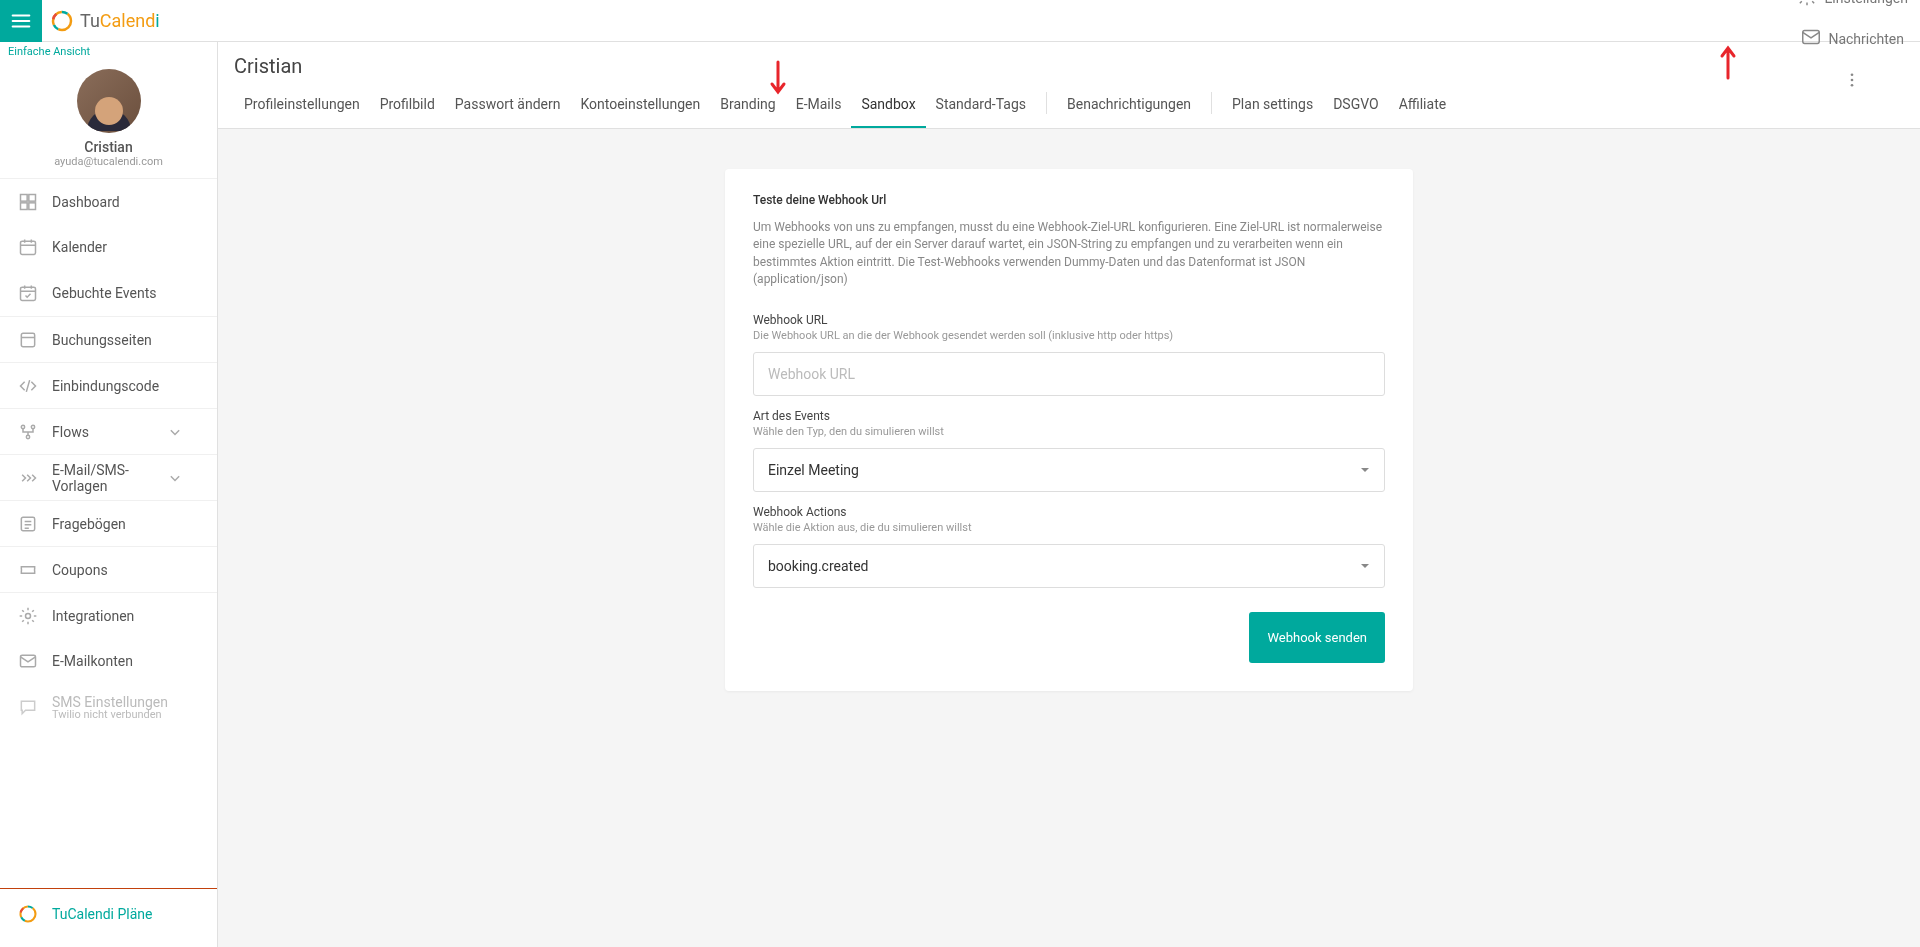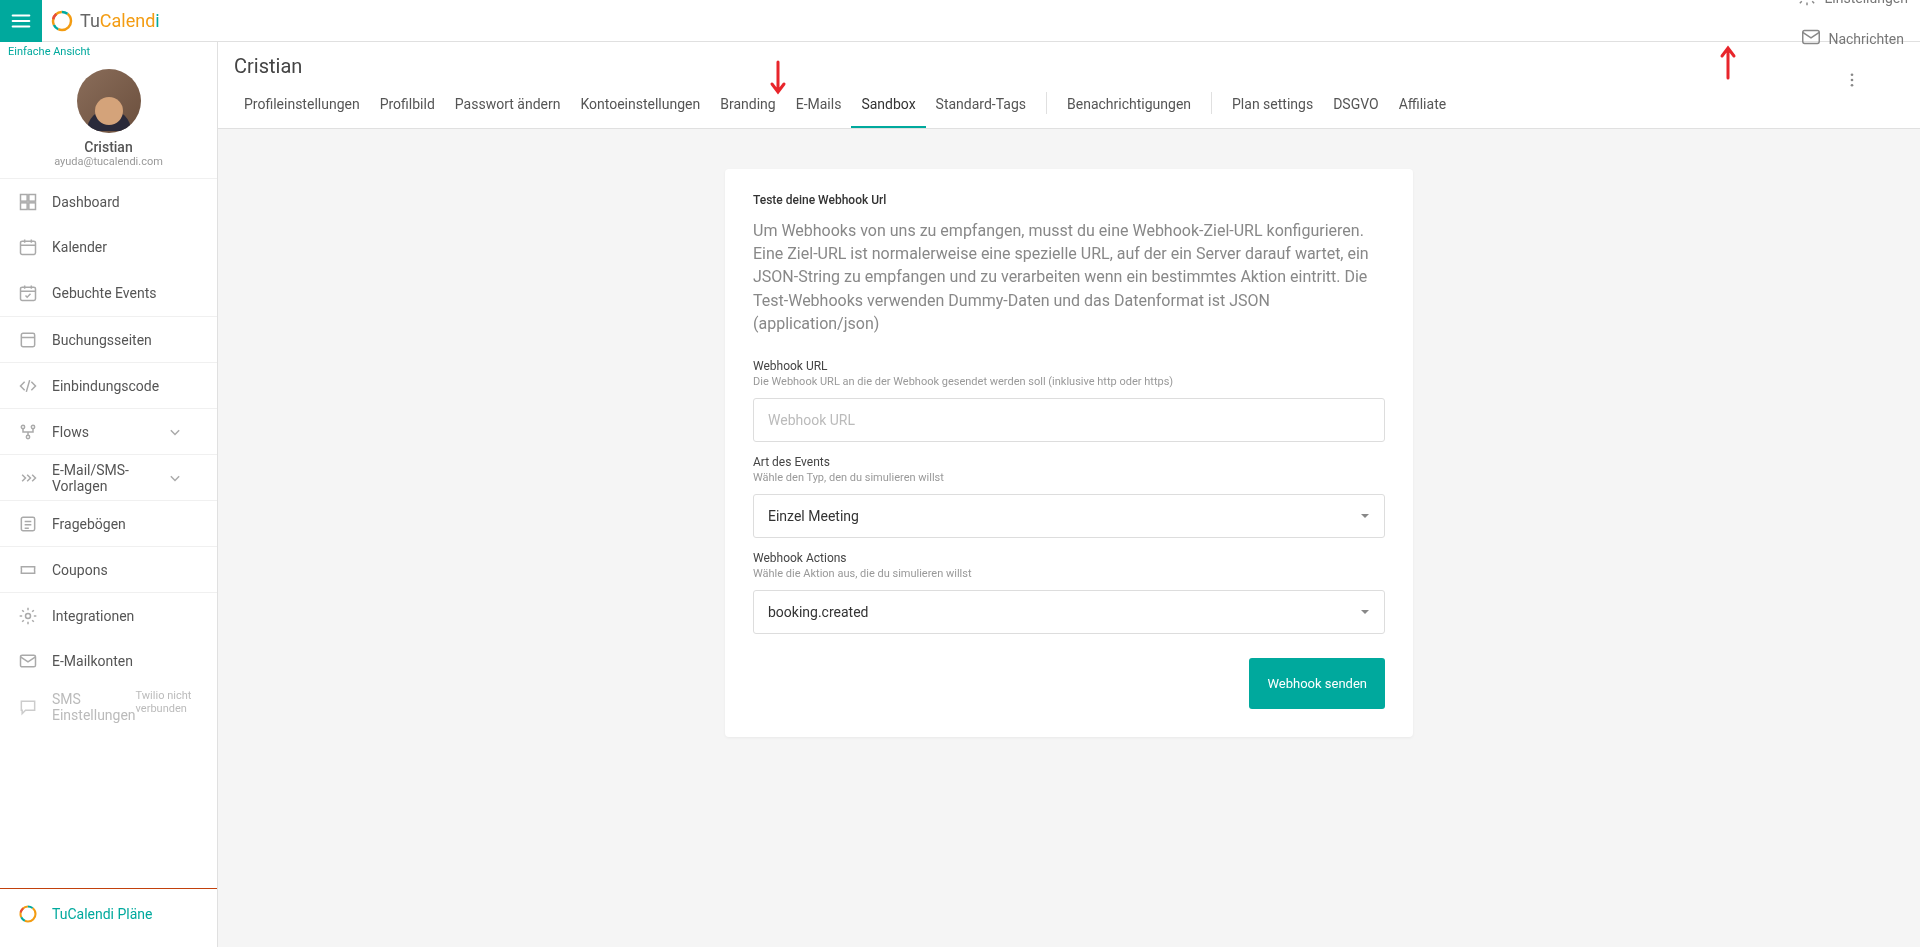--- a/index.html
+++ b/index.html
@@ -31,37 +31,37 @@
     
     .nav { flex: 1; overflow-y: auto; }
     .nav-item { display: flex; align-items: center; height: 46px; padding: 0 18px; color: #555; font-size: 14px; cursor: pointer; border-top: 1px solid #f0f0f0; }
     .nav-item.no-border { border-top: none; }
     .nav-item.disabled { color: #bbb; }
     .nav-item .icon { width: 20px; height: 20px; margin-right: 14px; display: flex; align-items: center; justify-content: center; }
     .nav-item .icon svg { width: 20px; height: 20px; stroke: #aaa; fill: none; stroke-width: 1.8; }
     .nav-item.disabled .icon svg { stroke: #ccc; }
     .nav-item .chevron { margin-left: auto; }
     .nav-item .sub { font-size: 11px; color: #bbb; display: block; margin-top: -2px; }
-    .nav-item .text-wrap { display: flex; flex-direction: row; }
+    .nav-item .text-wrap { display: flex; flex-direction: column; }
     
     .bottom-nav { padding: 6px 0 14px; border-top: 1px solid #c2410c; }
     .bottom-nav .nav-item { border: none; height: 38px; color: #00a99d; }
     
     .main { flex: 1; overflow-y: auto; background: #f5f5f5; }
     .header-section { background: #fff; padding: 12px 16px 0; border-bottom: 1px solid #e0e0e0; }
     .page-title { font-size: 20px; color: #444; font-weight: 400; margin-bottom: 8px; }
     .tabs { display: flex; gap: 0; align-items: center; }
     .tab { padding: 10px 10px 14px; color: #555; font-size: 14px; cursor: pointer; border-bottom: 2px solid transparent; position: relative; }
     .tab.active { border-bottom-color: #00a99d; color: #333; }
     .tab-divider { width: 1px; height: 22px; background: #e0e0e0; margin: 0 10px; position: relative; top: -4px; }
     
     .content { padding: 40px 16px; display: flex; justify-content: center; }
     .card { width: 688px; background: #fff; border-radius: 4px; padding: 24px 28px 28px; box-shadow: 0 1px 3px rgba(0,0,0,0.05); }
     .card-title { font-size: 12px; color: #333; font-weight: 500; margin-bottom: 12px; }
-    .card-desc { font-size: 16px; color: #888; line-height: 1.45; margin-bottom: 24px; }
+    .card-desc { font-size: 12px; color: #888; line-height: 1.45; margin-bottom: 24px; }
     
     .field { margin-bottom: 13px; }
     .field-label { font-size: 12px; color: #444; margin-bottom: 2px; }
     .field-hint { font-size: 11px; color: #999; margin-bottom: 10px; }
     .input { width: 100%; height: 44px; border: 1px solid #ddd; border-radius: 3px; padding: 0 14px; font-size: 14px; color: #333; }
     .input::placeholder { color: #bbb; }
     .select { width: 100%; height: 44px; border: 1px solid #ddd; border-radius: 3px; padding: 0 14px; font-size: 14px; color: #333; display: flex; align-items: center; justify-content: space-between; cursor: pointer; background: #fff; }
     .select svg { width: 10px; height: 10px; fill: #888; }
     
     .actions { display: flex; justify-content: flex-end; margin-top: 24px; }

